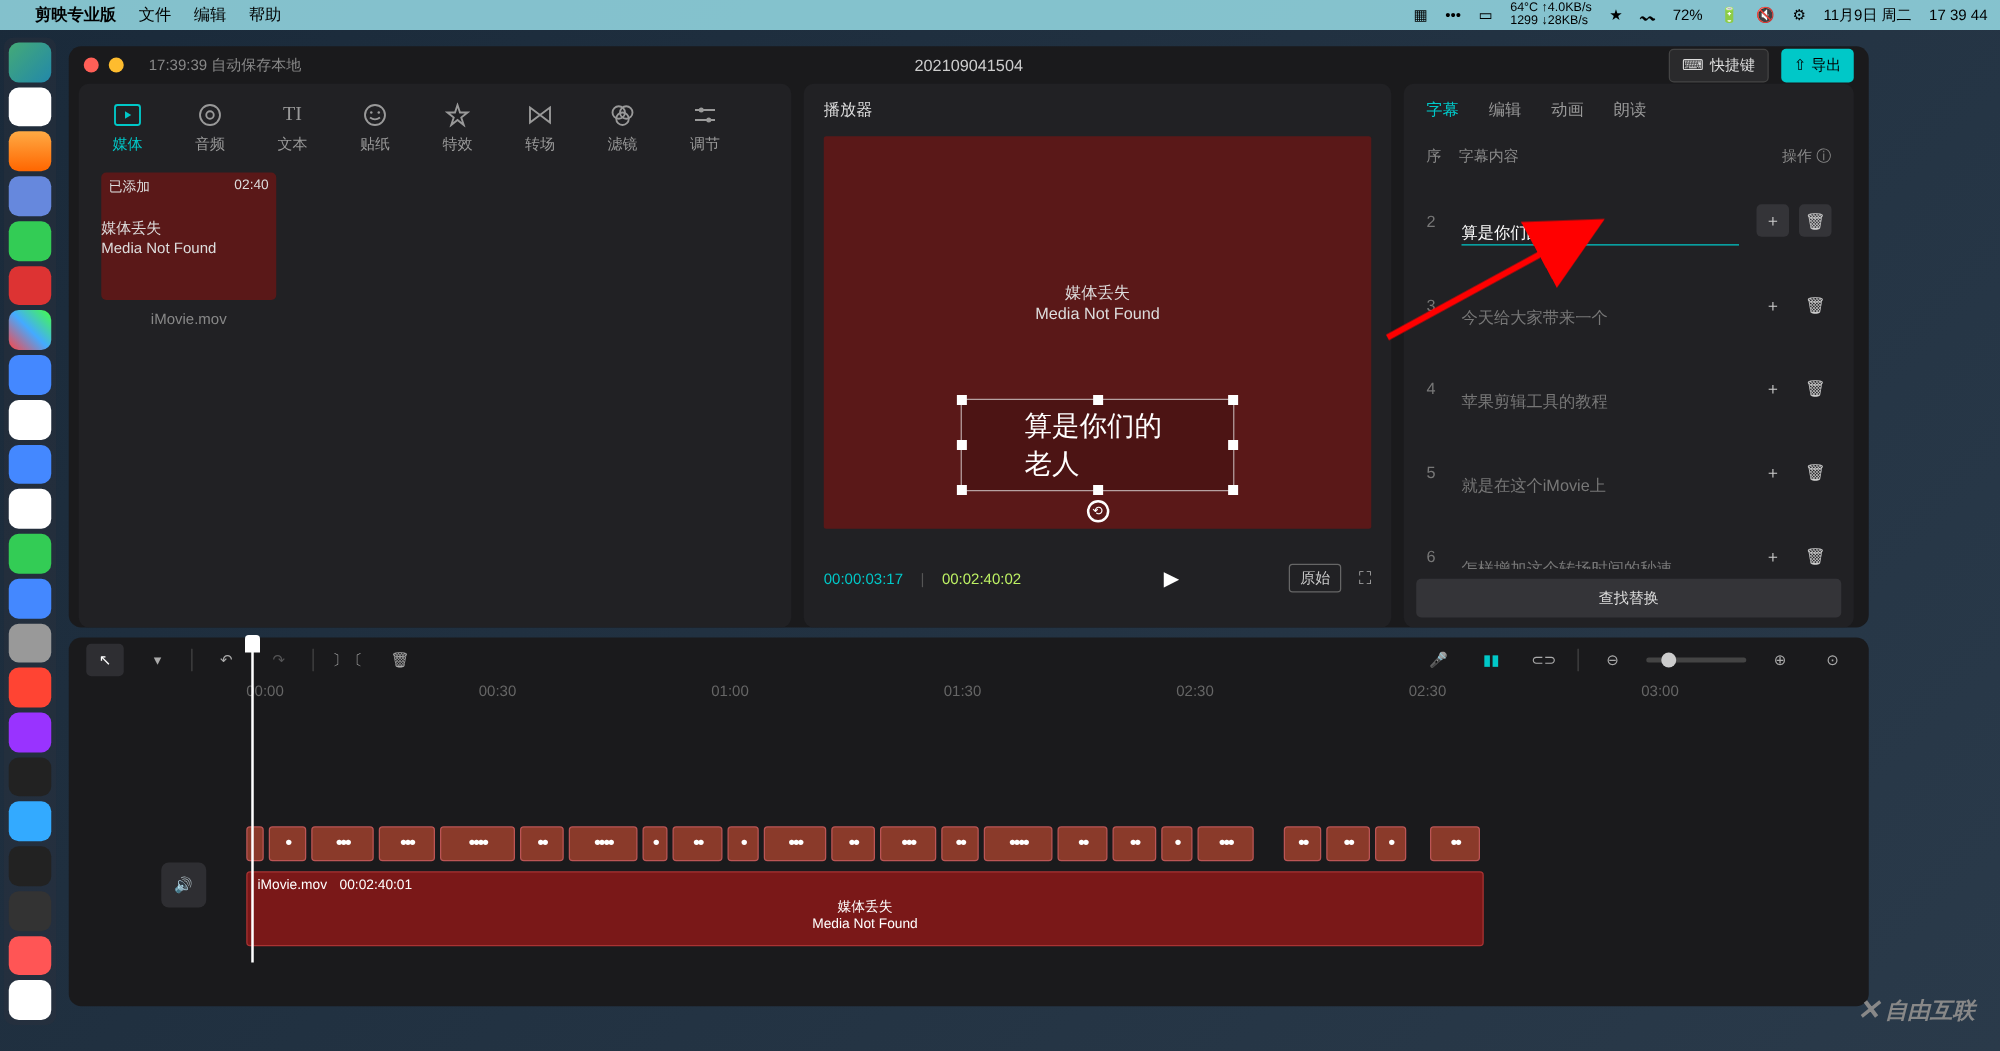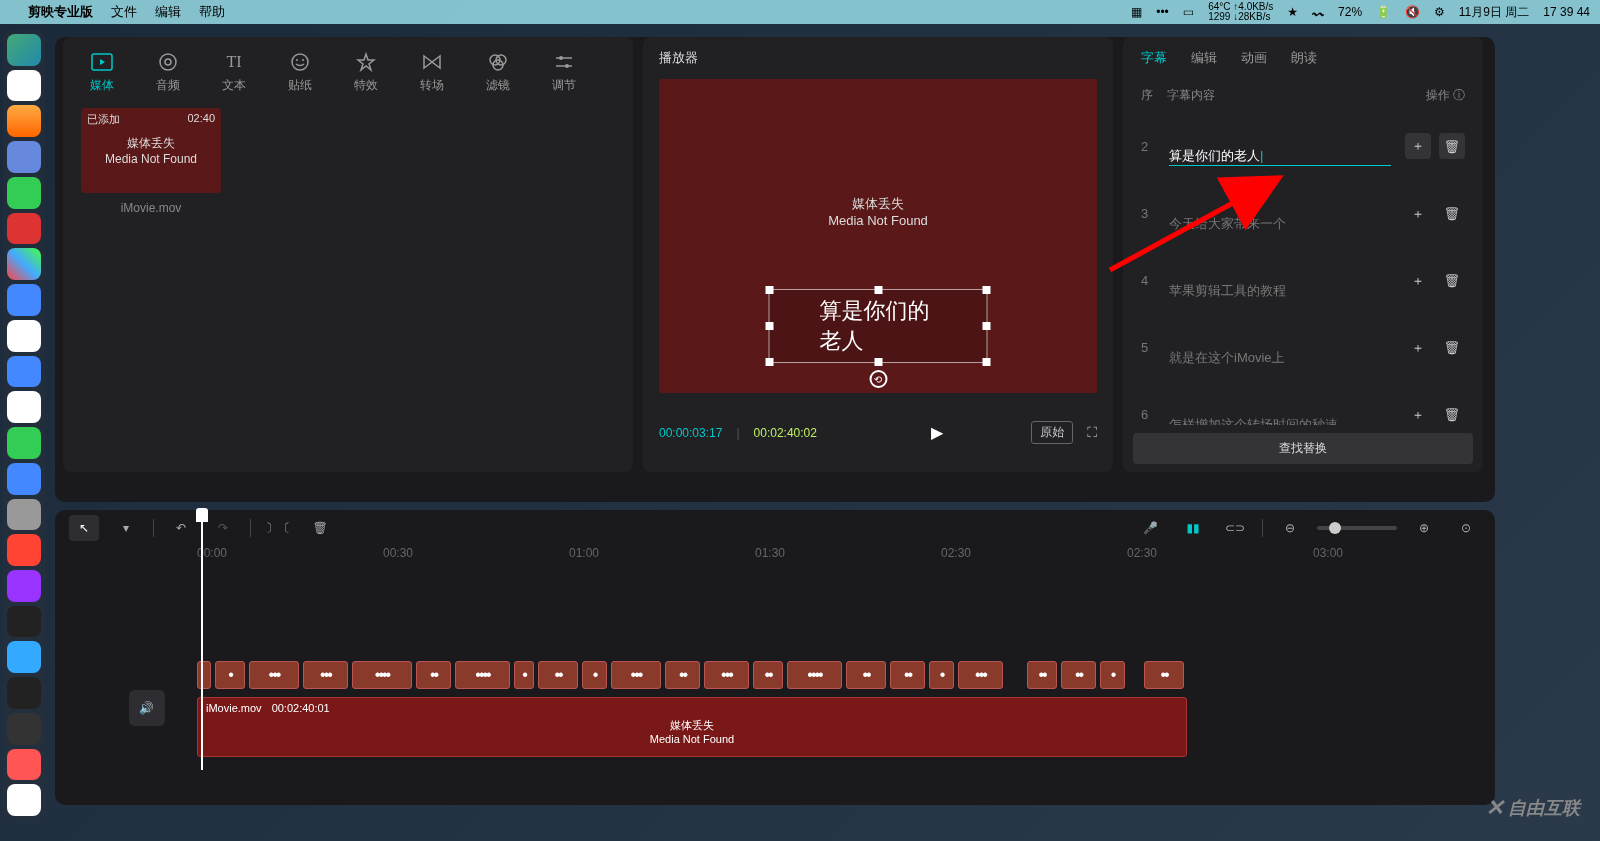--- a/index.html
+++ b/index.html
@@ -53,21 +53,21 @@
 .tool-tab .lbl{font-size:12px;}
 .media-body{display:flex;flex:1;padding:0 10px;}
 .media-sidebar{width:100px;display:flex;flex-direction:column;gap:4px;}
 .side-item{padding:8px 12px;border-radius:6px;color:#aaa;font-size:13px;cursor:pointer;}
 .side-item.active{background:#2f2f33;color:#fff;}
 .media-content{flex:1;padding:0 8px;display:flex;gap:10px;}
 .import-box{width:140px;height:90px;border:1px dashed #444;border-radius:6px;display:flex;flex-direction:column;align-items:center;justify-content:center;color:#888;gap:4px;}
 .import-box .plus{font-size:14px;}
 .import-box .hint{font-size:11px;color:#666;}
 .clip-thumb{width:140px;}
-.clip-box{height:85px;background:#5a1818;border-radius:4px;position:relative;display:flex;flex-direction:column;align-items:center;justify-content:center;color:#ddd;font-size:12px;}
+.clip-box{height:102px;background:#5a1818;border-radius:4px;position:relative;display:flex;flex-direction:column;justify-content:center;color:#ddd;font-size:12px;}
 .clip-box .badge{position:absolute;top:4px;left:6px;font-size:11px;}
 .clip-box .dur{position:absolute;top:4px;right:6px;font-size:11px;}
 .clip-name{text-align:center;color:#888;margin-top:8px;font-size:12px;}
 .player-panel{width:470px;display:flex;flex-direction:column;}
 .player-header{padding:12px 16px;color:#ddd;font-size:13px;}
 .player-view{flex:1;margin:0 16px;background:#5a1818;border-radius:2px;position:relative;display:flex;flex-direction:column;align-items:center;justify-content:center;}
 .player-view .mf1{color:#ddd;font-size:13px;margin-top:-50px;}
 .player-view .mf2{color:#ddd;font-size:13px;}
 .subtitle-box{position:absolute;bottom:30px;left:50%;transform:translateX(-50%);border:1px solid rgba(255,255,255,0.6);padding:6px 50px;background:rgba(0,0,0,0.15);}
 .subtitle-box .handle{width:8px;height:8px;background:#fff;position:absolute;}
@@ -177,20 +177,38 @@
   <div class="dock-icon"></div>
   <div class="dock-icon"></div>
   <div class="dock-icon"></div>
   <div class="dock-icon"></div>
   <div class="dock-icon"></div>
   <div class="dock-icon"></div>
   <div class="dock-icon"></div>
 </div>
 
 <div class="window">
+  <div class="titlebar">
+    <div class="traffic">
+      <div class="tl r"></div>
+      <div class="tl y"></div>
+    </div>
+    <span class="autosave">17:39:39 自动保存本地</span>
+    <span class="title">202109041504</span>
+    <div class="actions">
+      <div class="hotkey-btn">
+        <span>⌨</span>
+        <span>快捷键</span>
+      </div>
+      <div class="export-btn">
+        <span>⇧</span>
+        <span>导出</span>
+      </div>
+    </div>
+  </div>
 
   <div class="main-row">
 
     <div class="panel media-panel">
       <div class="tool-tabs">
         <div class="tool-tab active">
             <div class="ic">
               <svg width="22" height="18" viewBox="0 0 22 18">
                 <rect x="1" y="1" width="20" height="16" rx="2" fill="none" stroke="#00c8c8" stroke-width="1.5"></rect>
                 <path d="M9 6 L14 9 L9 12 Z" fill="#00c8c8"></path>

